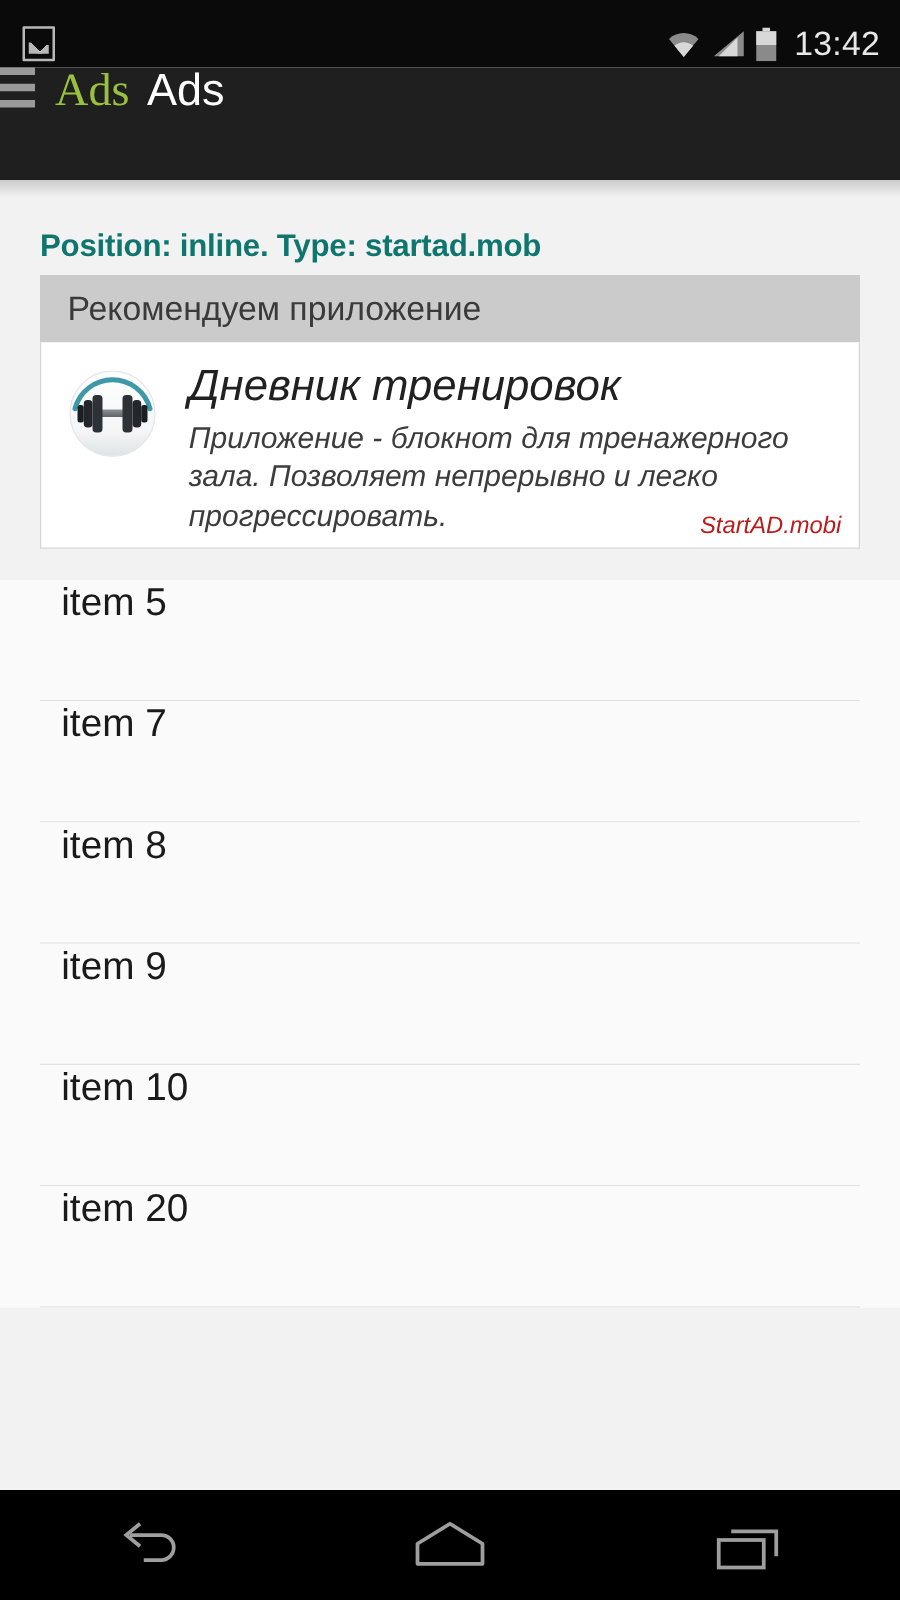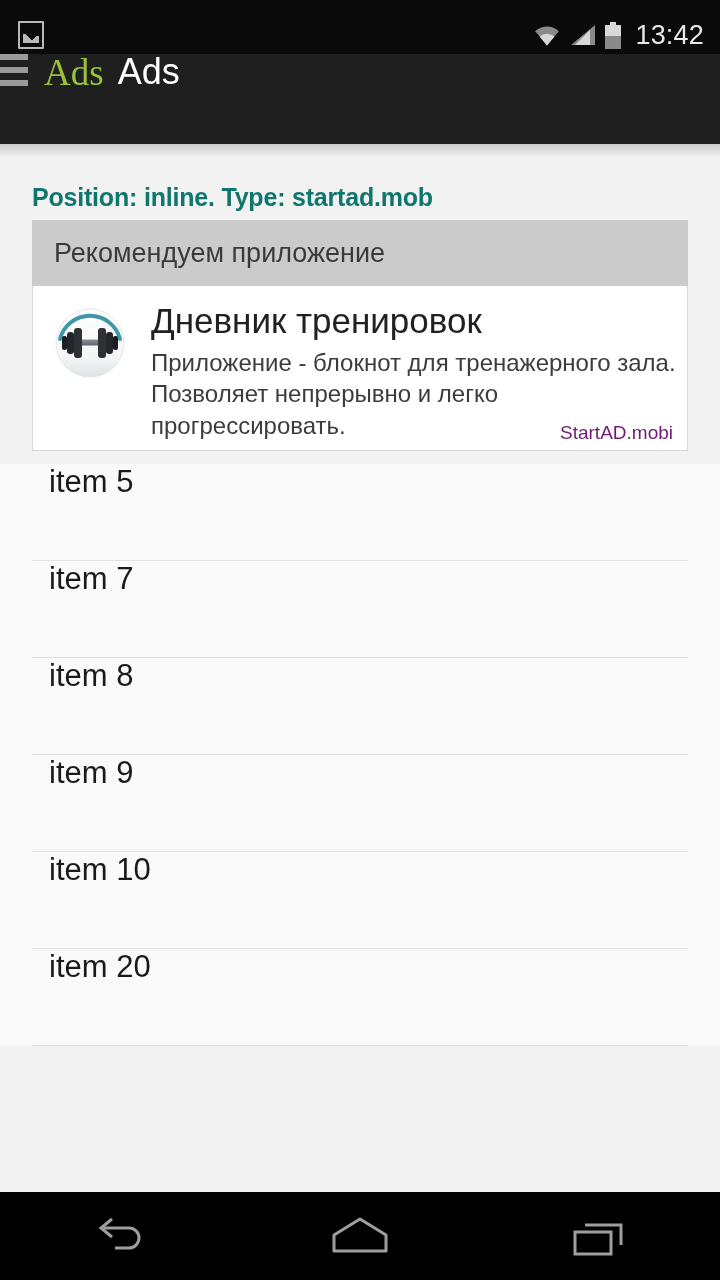--- a/index.html
+++ b/index.html
@@ -137,39 +137,40 @@
   
   .ad-card {
     position: absolute;
     top: 76px; left: 32px;
     width: 656px;
     background: #ffffff;
     box-sizing: border-box;
   }
   .ad-header {
     background: #cbcbcb;
-    height: 66px;
+    height: 54px;
     display: flex;
     align-items: center;
     padding-left: 22px;
     box-sizing: border-box;
   }
   .ad-header-text {
     font-size: 27px;
     color: #3a3a3a;
     font-weight: 400;
   }
   .ad-body {
     background: #ffffff;
     border: 1px solid #d6d6d6;
     border-top: none;
     box-sizing: border-box;
     padding: 16px 0 8px 20px;
     display: flex;
     position: relative;
+    font-style: italic;
   }
   .ad-icon-wrap {
     flex: 0 0 auto;
     width: 78px;
     padding-top: 4px;
   }
   .app-icon {
     width: 74px; height: 74px;
     display: block;
   }
@@ -189,21 +190,21 @@
     font-size: 24px;
     color: #3c3c3c;
     line-height: 1.32;
     margin: 0;
   }
   .ad-attribution {
     position: absolute;
     right: 14px;
     bottom: 6px;
     font-size: 19px;
-    color: #701a75;
+    color: #b91c1c;
   }
 
   
   .list {
     position: absolute;
     top: 320px; left: 0;
     width: 720px;
     background: #fafafa;
   }
   .list-item {

